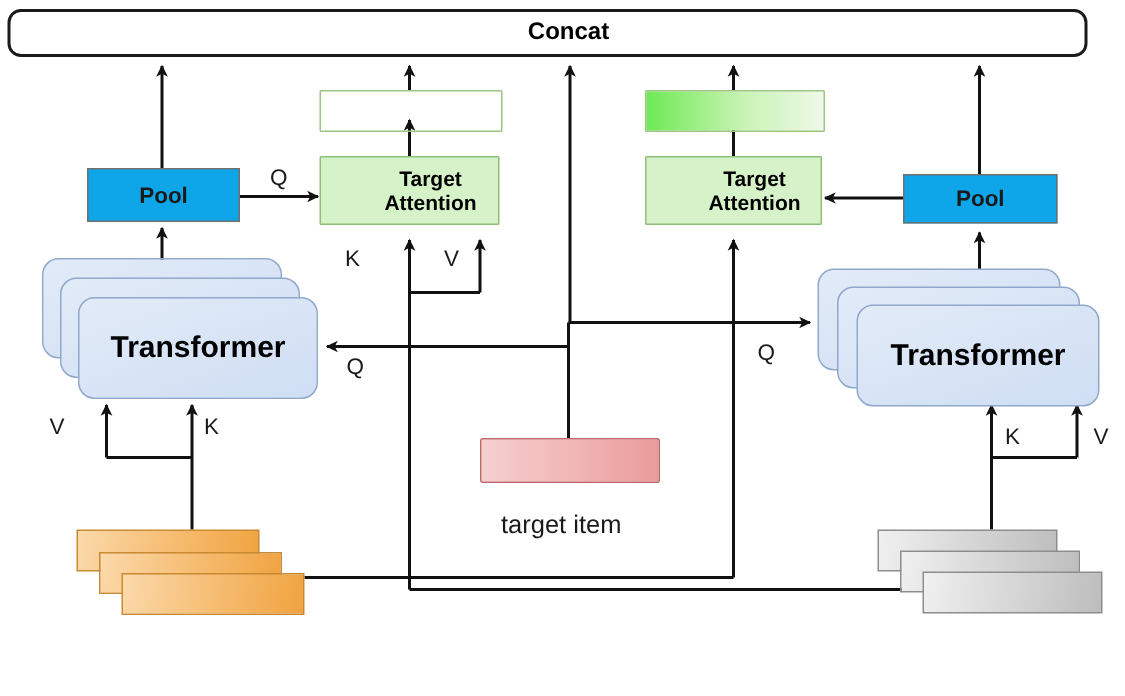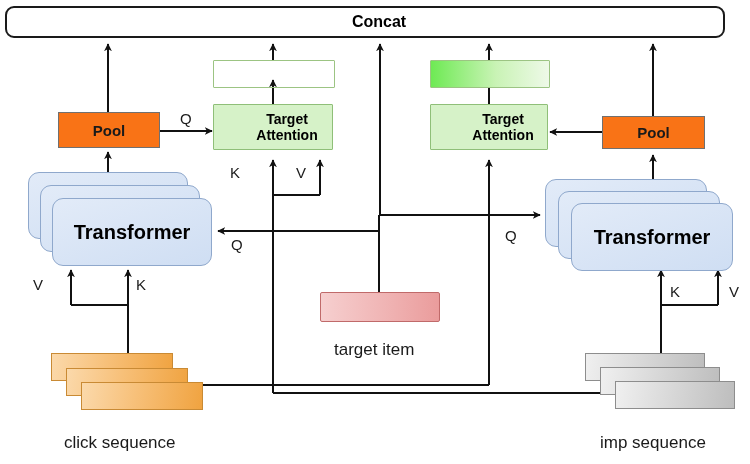--- a/index.html
+++ b/index.html
@@ -8,21 +8,21 @@
   #wires{position:absolute;left:0;top:0;width:750px;height:464px;}
 
   .node{position:absolute;box-sizing:border-box;display:flex;align-items:center;
         justify-content:center;text-align:center;}
 
   
   .concat{border:2.5px solid #1a1a1a;border-radius:9px;background:#ffffff;
           font-weight:bold;font-size:16px;color:#000;}
 
   
-  .pool{border:1.6px solid #707070;background:#f97316;font-weight:bold;
+  .pool{border:1.6px solid #707070;background:#0ea5e9;font-weight:bold;
         font-size:15px;color:#1a1a1a;}
 
   
   .tatt{border:1.4px solid #8fbf78;background:#d6f2c8;font-weight:bold;
         font-size:14px;line-height:1.15;color:#000;border-radius:1px;padding-left:28px;}
 
   
   .gbar{border:1.4px solid #9cc483;border-radius:1px;}
   .gbar.r{background:linear-gradient(90deg,#6eea54 0%,#c9f3b5 55%,#eef9e8 100%);}
 
@@ -115,41 +115,39 @@
 
   <div class="tcard" style="left:28px;top:172px;width:160px;height:67px;"></div>
   <div class="tcard" style="left:40px;top:185px;width:160px;height:67px;"></div>
   <div class="tcard" style="left:52px;top:198px;width:160px;height:68px;"></div>
   <div class="tlabel" style="left:52px;top:198px;width:160px;height:68px;">Transformer</div>
 
   <div class="scard orange" style="left:51px;top:353px;width:122px;height:28px;"></div>
   <div class="scard orange" style="left:66px;top:368px;width:122px;height:28px;"></div>
   <div class="scard orange" style="left:81px;top:382px;width:122px;height:28px;"></div>
 
-  <div class="cap" style="left:64px;top:433px;">click sequence</div>
 
   <div class="node pool" style="left:602px;top:116px;width:103px;height:33px;">Pool</div>
 
   <div class="gbar r" style="position:absolute;left:430px;top:60px;width:118px;height:26px;"></div>
 
   <div class="node tatt" style="left:430px;top:104px;width:118px;height:46px;flex-direction:column;">
     <span>Target</span>
     <span>Attention</span>
   </div>
 
   <div class="tcard" style="left:545px;top:179px;width:162px;height:68px;"></div>
   <div class="tcard" style="left:558px;top:191px;width:162px;height:68px;"></div>
   <div class="tcard" style="left:571px;top:203px;width:162px;height:68px;"></div>
   <div class="tlabel" style="left:571px;top:203px;width:162px;height:68px;">Transformer</div>
 
   <div class="scard gray" style="left:585px;top:353px;width:120px;height:28px;"></div>
   <div class="scard gray" style="left:600px;top:367px;width:120px;height:28px;"></div>
   <div class="scard gray" style="left:615px;top:381px;width:120px;height:28px;"></div>
 
-  <div class="cap" style="left:600px;top:433px;">imp sequence</div>
 
   <div class="node titem" style="left:320px;top:292px;width:120px;height:30px;"></div>
   <div class="cap" style="left:334px;top:340px;">target item</div>
 
   <div class="qkv" style="left:180px;top:110px;">Q</div>
   <div class="qkv" style="left:230px;top:164px;">K</div>
   <div class="qkv" style="left:296px;top:164px;">V</div>
   <div class="qkv" style="left:231px;top:236px;">Q</div>
   <div class="qkv" style="left:33px;top:276px;">V</div>
   <div class="qkv" style="left:136px;top:276px;">K</div>

